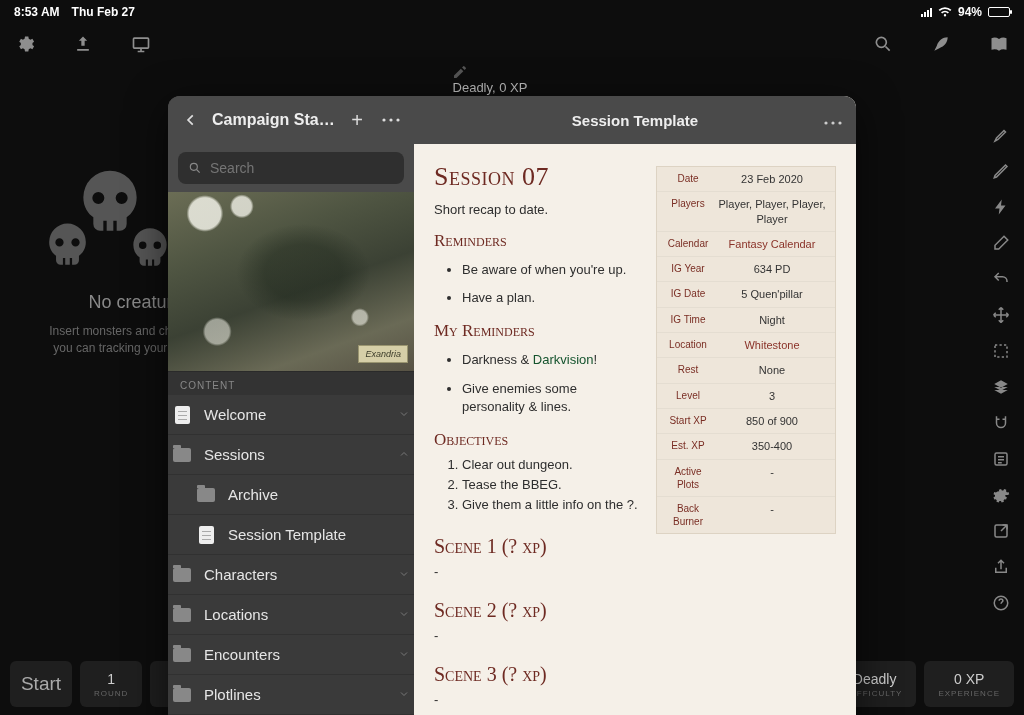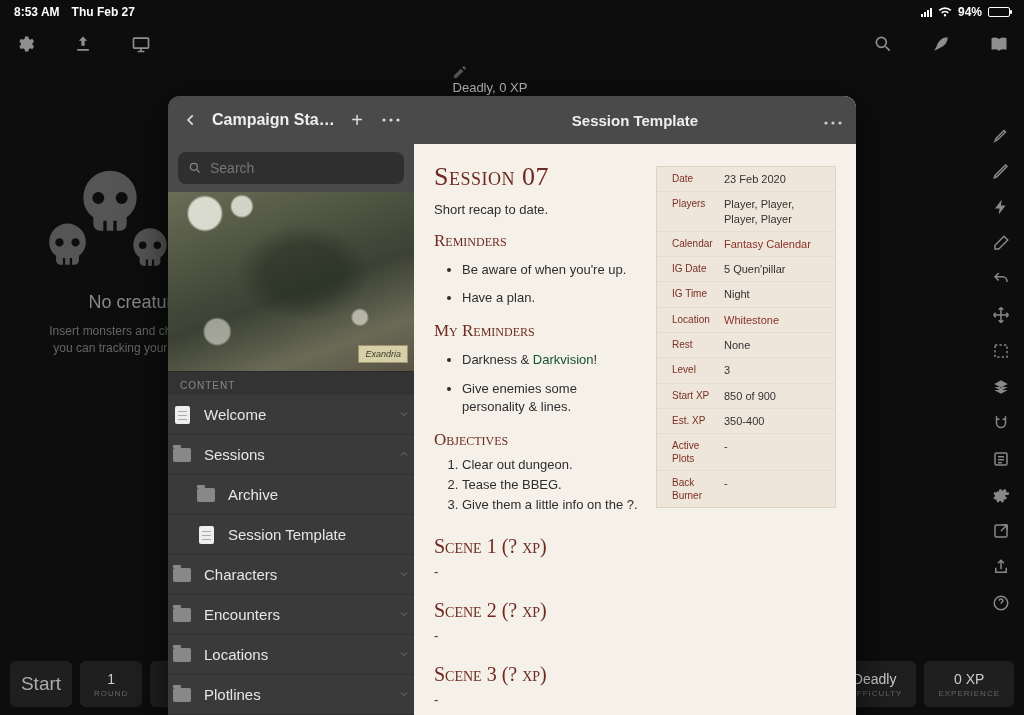--- a/index.html
+++ b/index.html
@@ -67,21 +67,21 @@
   .doc-ic { width:15px; height:18px; background:#eee; border-radius:2px; position:relative;}
   .doc-ic::before,.doc-ic::after{content:"";position:absolute;left:3px;right:3px;height:1px;background:#aaa;}
   .doc-ic::before{top:5px;} .doc-ic::after{top:9px;box-shadow:0 4px 0 #aaa;}
   
   .doc { flex:1; background:#f5f0e8; display:flex; flex-direction:column; }
   .doc-header { height:48px; background:#4a4a4a; display:flex; align-items:center; justify-content:center; position:relative;}
   .doc-title { font-size:15px; font-weight:600; color:#eee;}
   .doc-more { position:absolute; right:14px; color:#ccc; cursor:pointer;}
   .doc-body { flex:1; overflow:auto; padding:18px 20px 24px; color:#2e2e2e; font-size:13px; position:relative;}
   .info-table { float:right; width:180px; background:#eee6da; border:1px solid #ddd3c3; margin:4px 0 10px 14px; font-size:11px;}
-  .info-row { display:flex; padding:5px 15px; border-bottom:1px solid rgba(0,0,0,.04); line-height:1.3;}
+  .info-row { display:flex; padding:5px 5px; border-bottom:1px solid rgba(0,0,0,.04); line-height:1.3;text-align:center;}
   .info-row:last-child{border-bottom:0;}
   .info-key { width:52px; color:#7a2e24; font-size:10px; flex-shrink:0;}
   .info-val { flex:1; color:#333;}
   .info-val.link { color:#8a3228;}
   h1.sess { font-family: Georgia, 'Times New Roman', serif; font-variant:small-caps; color:#6e2a22; font-size:26px; font-weight:500; margin-bottom:10px; letter-spacing:.5px;}
   h2.sect { font-family: Georgia, serif; font-variant:small-caps; color:#6e2a22; font-size:17px; font-weight:500; margin:14px 0 6px;}
   h2.big { font-size:20px; margin-top:20px;}
   .recap { margin-bottom:6px;}
   ul.blt { list-style:disc; padding-left:28px; margin:4px 0;}
   ul.blt li { margin:10px 0; line-height:1.4;}
@@ -350,30 +350,30 @@
             </span>
             <span class="ti-label">Characters</span>
             <span class="chev"><svg width="12" height="12" viewBox="0 0 24 24" fill="none" stroke="currentColor" stroke-width="2">
                 <path d="M6 9l6 6 6-6"></path>
               </svg></span>
           </div>
           <div class="tree-item">
             <span class="ti-icon">
               <span class="folder-ic"></span>
             </span>
+            <span class="ti-label">Locations</span>
+            <span class="chev"><svg width="12" height="12" viewBox="0 0 24 24" fill="none" stroke="currentColor" stroke-width="2">
+                <path d="M6 9l6 6 6-6"></path>
+              </svg></span>
+          </div>
+          <div class="tree-item">
+            <span class="ti-icon">
+              <span class="folder-ic"></span>
+            </span>
             <span class="ti-label">Encounters</span>
-            <span class="chev"><svg width="12" height="12" viewBox="0 0 24 24" fill="none" stroke="currentColor" stroke-width="2">
-                <path d="M6 9l6 6 6-6"></path>
-              </svg></span>
-          </div>
-          <div class="tree-item">
-            <span class="ti-icon">
-              <span class="folder-ic"></span>
-            </span>
-            <span class="ti-label">Locations</span>
             <span class="chev"><svg width="12" height="12" viewBox="0 0 24 24" fill="none" stroke="currentColor" stroke-width="2">
                 <path d="M6 9l6 6 6-6"></path>
               </svg></span>
           </div>
           <div class="tree-item">
             <span class="ti-icon">
               <span class="folder-ic"></span>
             </span>
             <span class="ti-label">Plotlines</span>
             <span class="chev"><svg width="12" height="12" viewBox="0 0 24 24" fill="none" stroke="currentColor" stroke-width="2">
@@ -398,20 +398,24 @@
               <div class="info-key">Date</div>
               <div class="info-val">23 Feb 2020</div>
             </div>
             <div class="info-row">
               <div class="info-key">Players</div>
               <div class="info-val">Player, Player, Player, Player</div>
             </div>
             <div class="info-row">
               <div class="info-key">Calendar</div>
               <div class="info-val link">Fantasy Calendar</div>
+            </div>
+            <div class="info-row">
+              <div class="info-key">IG Year</div>
+              <div class="info-val">634 PD</div>
             </div>
             <div class="info-row">
               <div class="info-key">IG Date</div>
               <div class="info-val">5 Quen'pillar</div>
             </div>
             <div class="info-row">
               <div class="info-key">IG Time</div>
               <div class="info-val">Night</div>
             </div>
             <div class="info-row">

